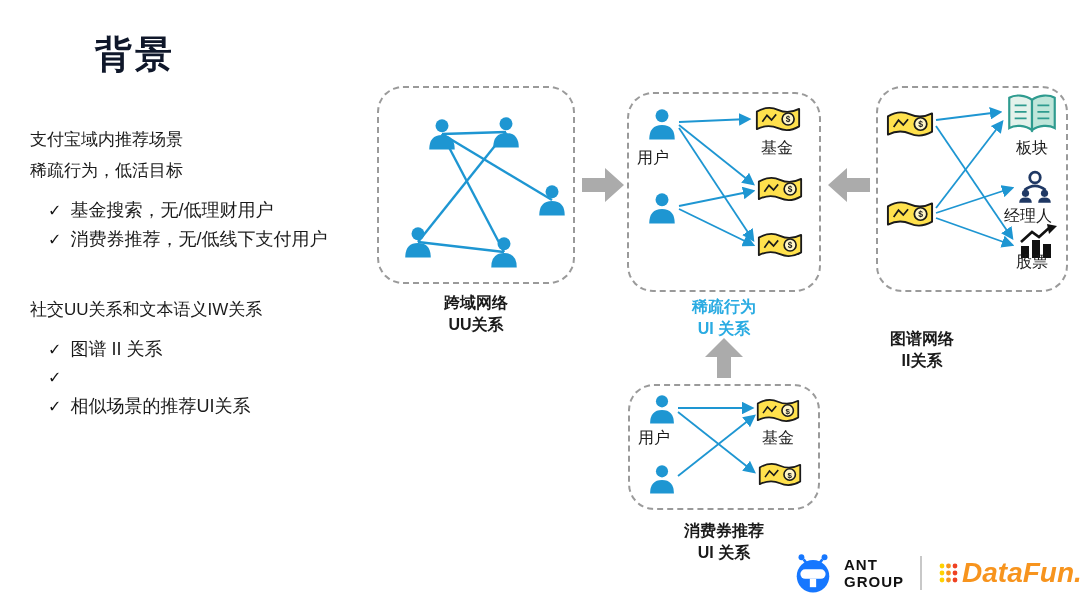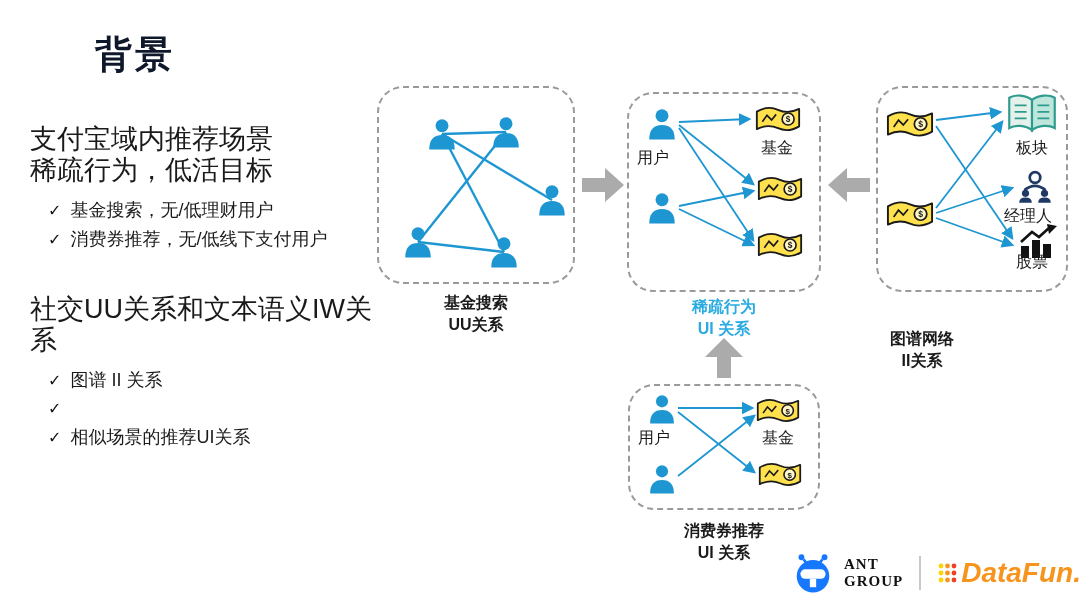--- a/index.html
+++ b/index.html
@@ -4,40 +4,40 @@
 <style>
   * { margin:0; padding:0; box-sizing:border-box; }
   html,body { background:#ffffff; }
   body { font-family:"Liberation Sans","DejaVu Sans",sans-serif; }
   .slide { position:relative; width:1080px; height:608px; background:#fff; overflow:hidden; }
 
   .title { position:absolute; left:95px; top:30px; font-size:37px; font-weight:bold;
            color:#0f172a; letter-spacing:3px; }
 
   .left-text { position:absolute; left:30px; top:124px; width:352px; color:#1a1a1a; }
-  .para-head { font-size:27px; line-height:31px; font-weight:500; }
+  .para-head { font-size:17px; line-height:31px; font-weight:500; }
   .para-head.second { margin-top:40px; }
   .checks { list-style:none; margin:10px 0 0 18px; }
   .checks li { font-size:18px; line-height:28px; display:flex; gap:9px; align-items:baseline; }
   .check-glyph { font-size:16px; color:#111; }
 
   .dbox { position:absolute; border:2.5px dashed #9a9a9a; border-radius:26px; background:#fff; }
   .dbox svg { position:absolute; left:0; top:0; }
 
   .inner-label { position:absolute; font-size:16px; color:#1a1a1a; white-space:nowrap; }
 
   .box-label { position:absolute; text-align:center; font-size:16px; line-height:22px;
                color:#1a1a1a; font-weight:600; }
   .box-label.cyan { color:#29ABE2; }
 
   .gray-arrow { position:absolute; }
 
   .footer { position:absolute; left:792px; top:552px; display:flex; align-items:center; gap:10px; }
   .ant-logo { width:42px; height:42px; }
-  .ant-text { font-size:15px; font-weight:bold; color:#111; line-height:17px; letter-spacing:1px;font-family:Liberation Serif, serif; }
+  .ant-text { font-size:15px; font-weight:bold; color:#111; line-height:17px; letter-spacing:1px; }
   .footer-sep { width:2px; height:34px; background:#c8c8c8; margin:0 6px; }
   .datafun-wrap { display:flex; align-items:center; gap:4px; }
   .datafun-text { font-size:28px; font-weight:bold; font-style:italic; color:#F7941E; }
 </style>
 </head>
 <body>
 
 <svg width="0" height="0" style="position:absolute" aria-hidden="true">
   <defs>
     <symbol id="sym-person" viewBox="0 0 24 26">
@@ -121,21 +121,21 @@
         <line x1="39" y1="154" x2="125" y2="164"></line>
       </g>
       <use href="#sym-person" x="48" y="30" width="30" height="33"></use>
       <use href="#sym-person" x="112" y="28" width="30" height="33"></use>
       <use href="#sym-person" x="158" y="96" width="30" height="33"></use>
       <use href="#sym-person" x="24" y="138" width="30" height="33"></use>
       <use href="#sym-person" x="110" y="148" width="30" height="33"></use>
     </svg>
   </div>
   <div class="box-label" style="left:377px; top:292px; width:198px;">
-    <div>基金搜索</div>
+    <div>跨域网络</div>
     <div>UU关系</div>
   </div>
 
   <svg class="gray-arrow" style="left:582px; top:168px;" width="42" height="34" viewBox="0 0 42 34">
     <polygon points="0,10 23,10 23,0 42,17 23,34 23,24 0,24" fill="#ABABAB"></polygon>
   </svg>
 
   <div class="dbox" style="left:627px; top:92px; width:194px; height:200px;">
     <svg width="189" height="195" viewBox="0 0 189 195">
       <g stroke="#1E96D2" stroke-width="1.8" fill="none" marker-end="url(#arrow-blue)">

